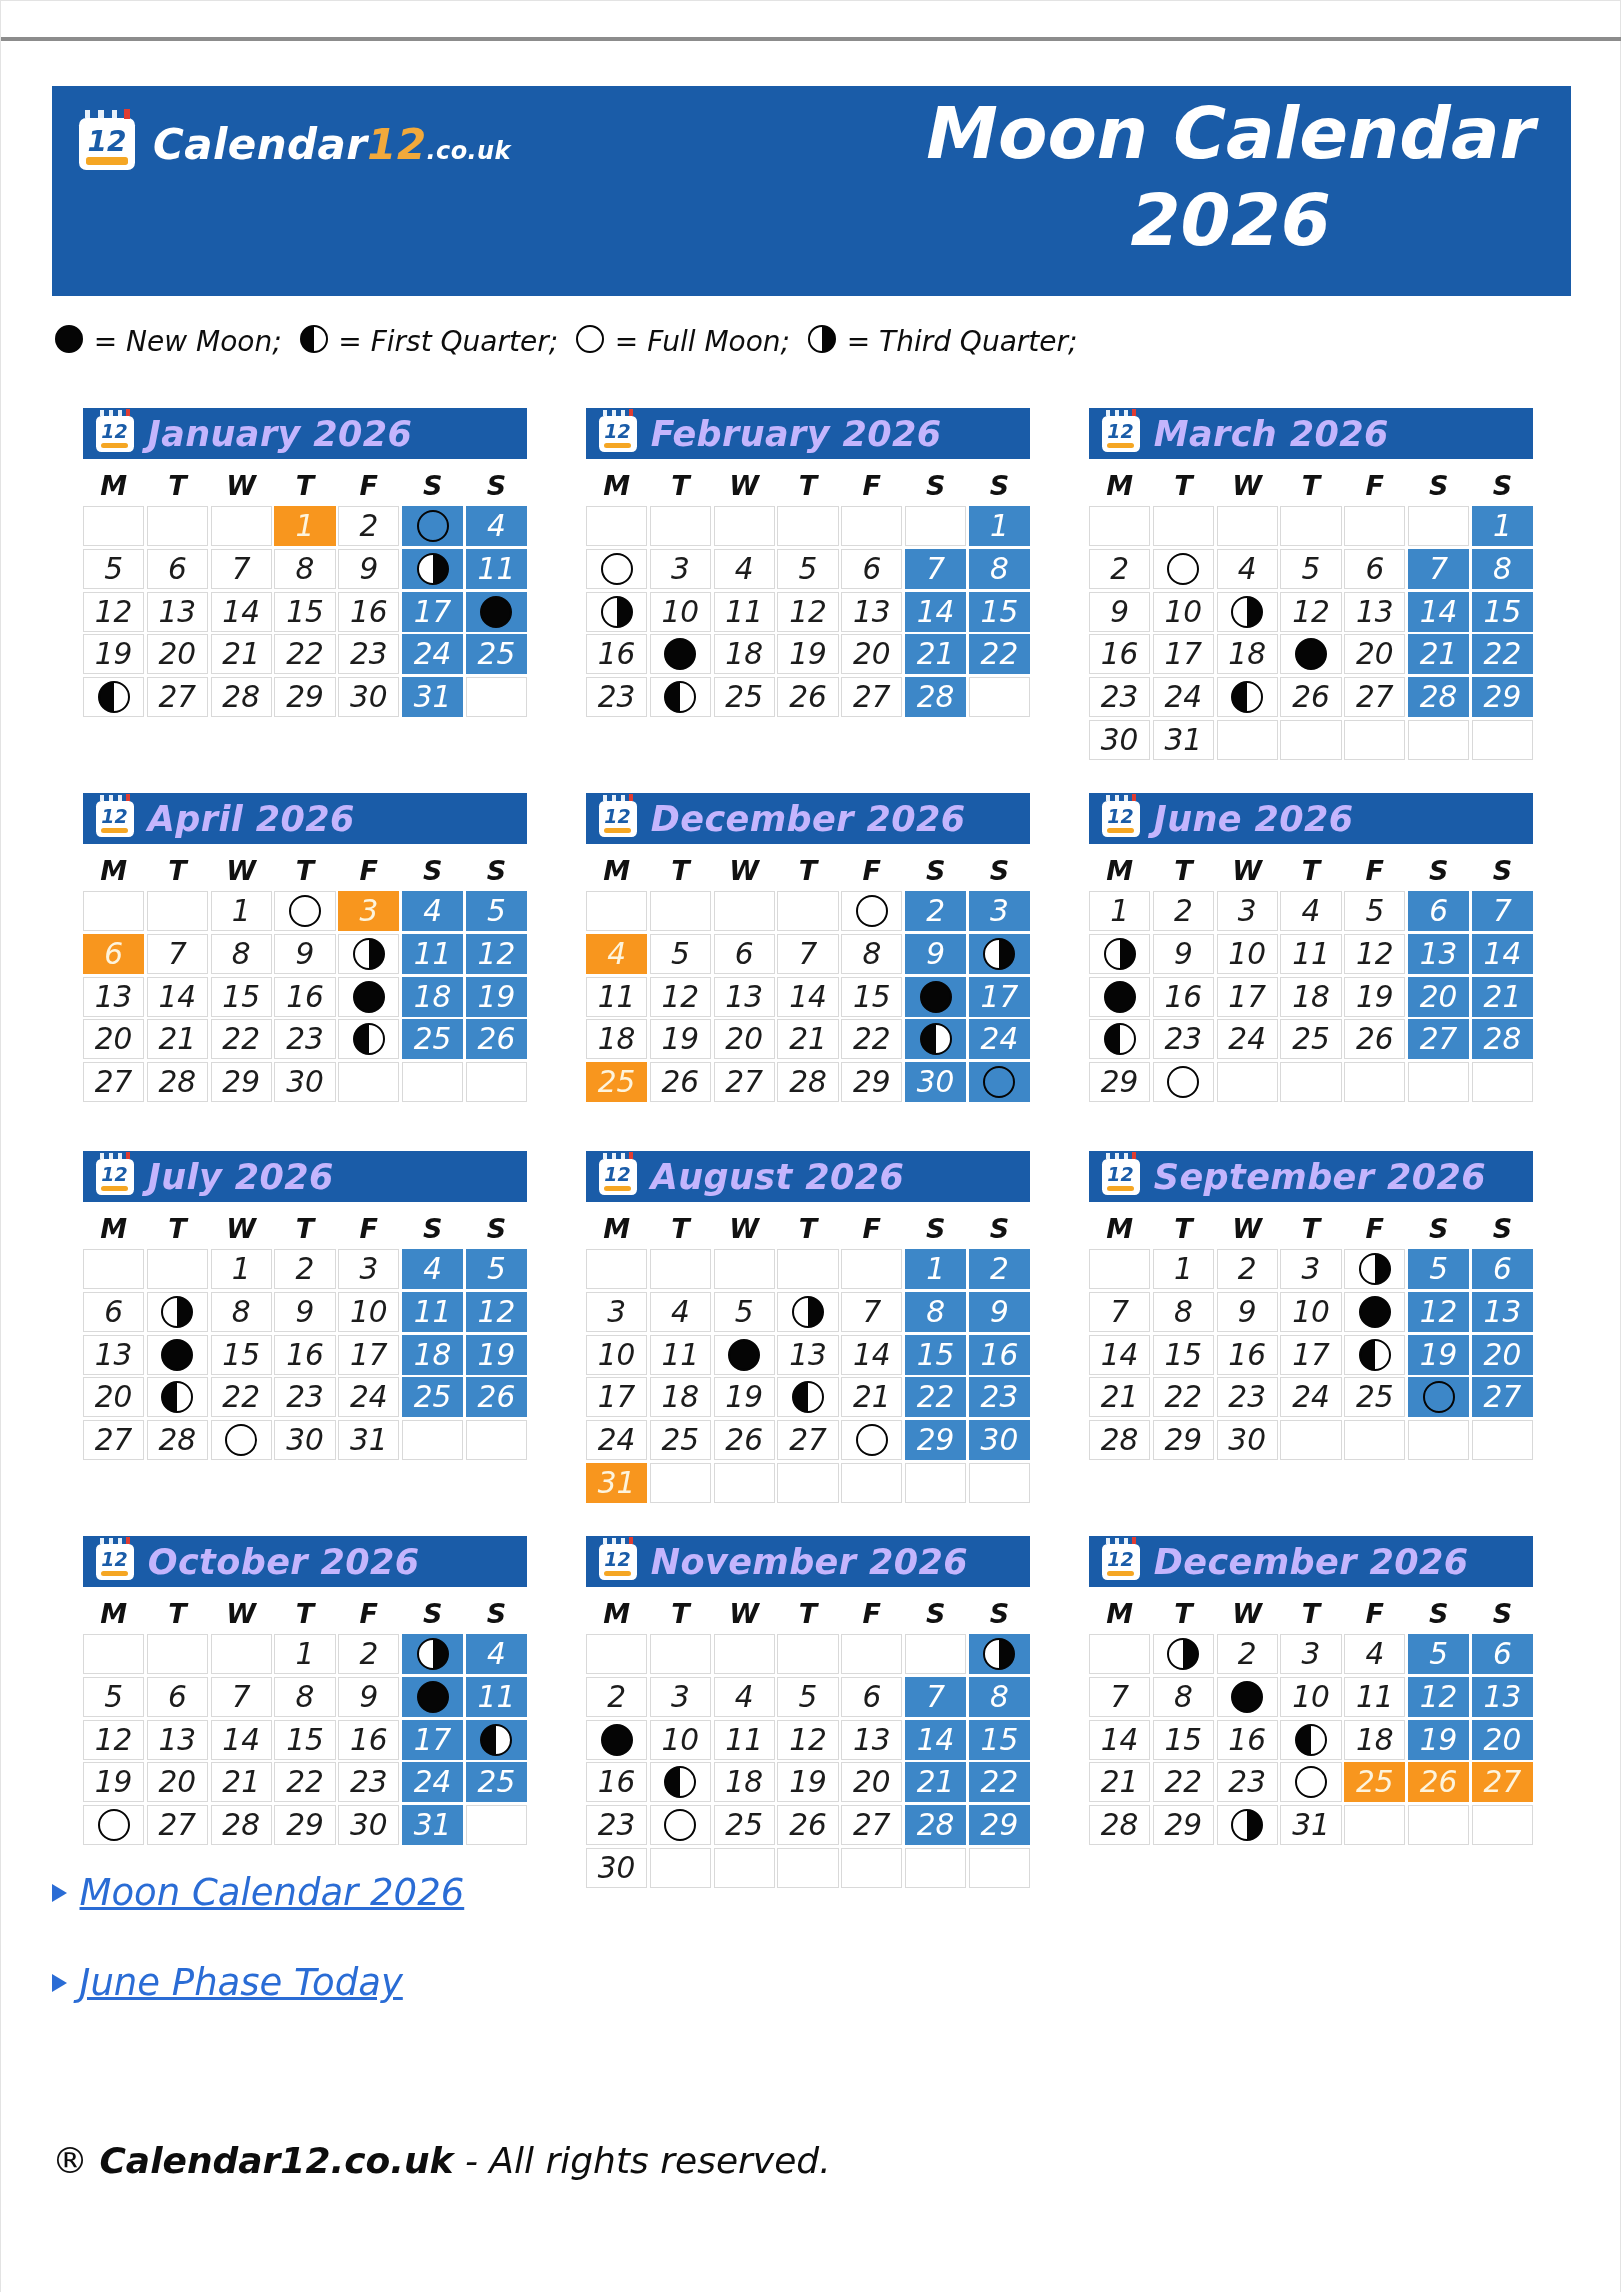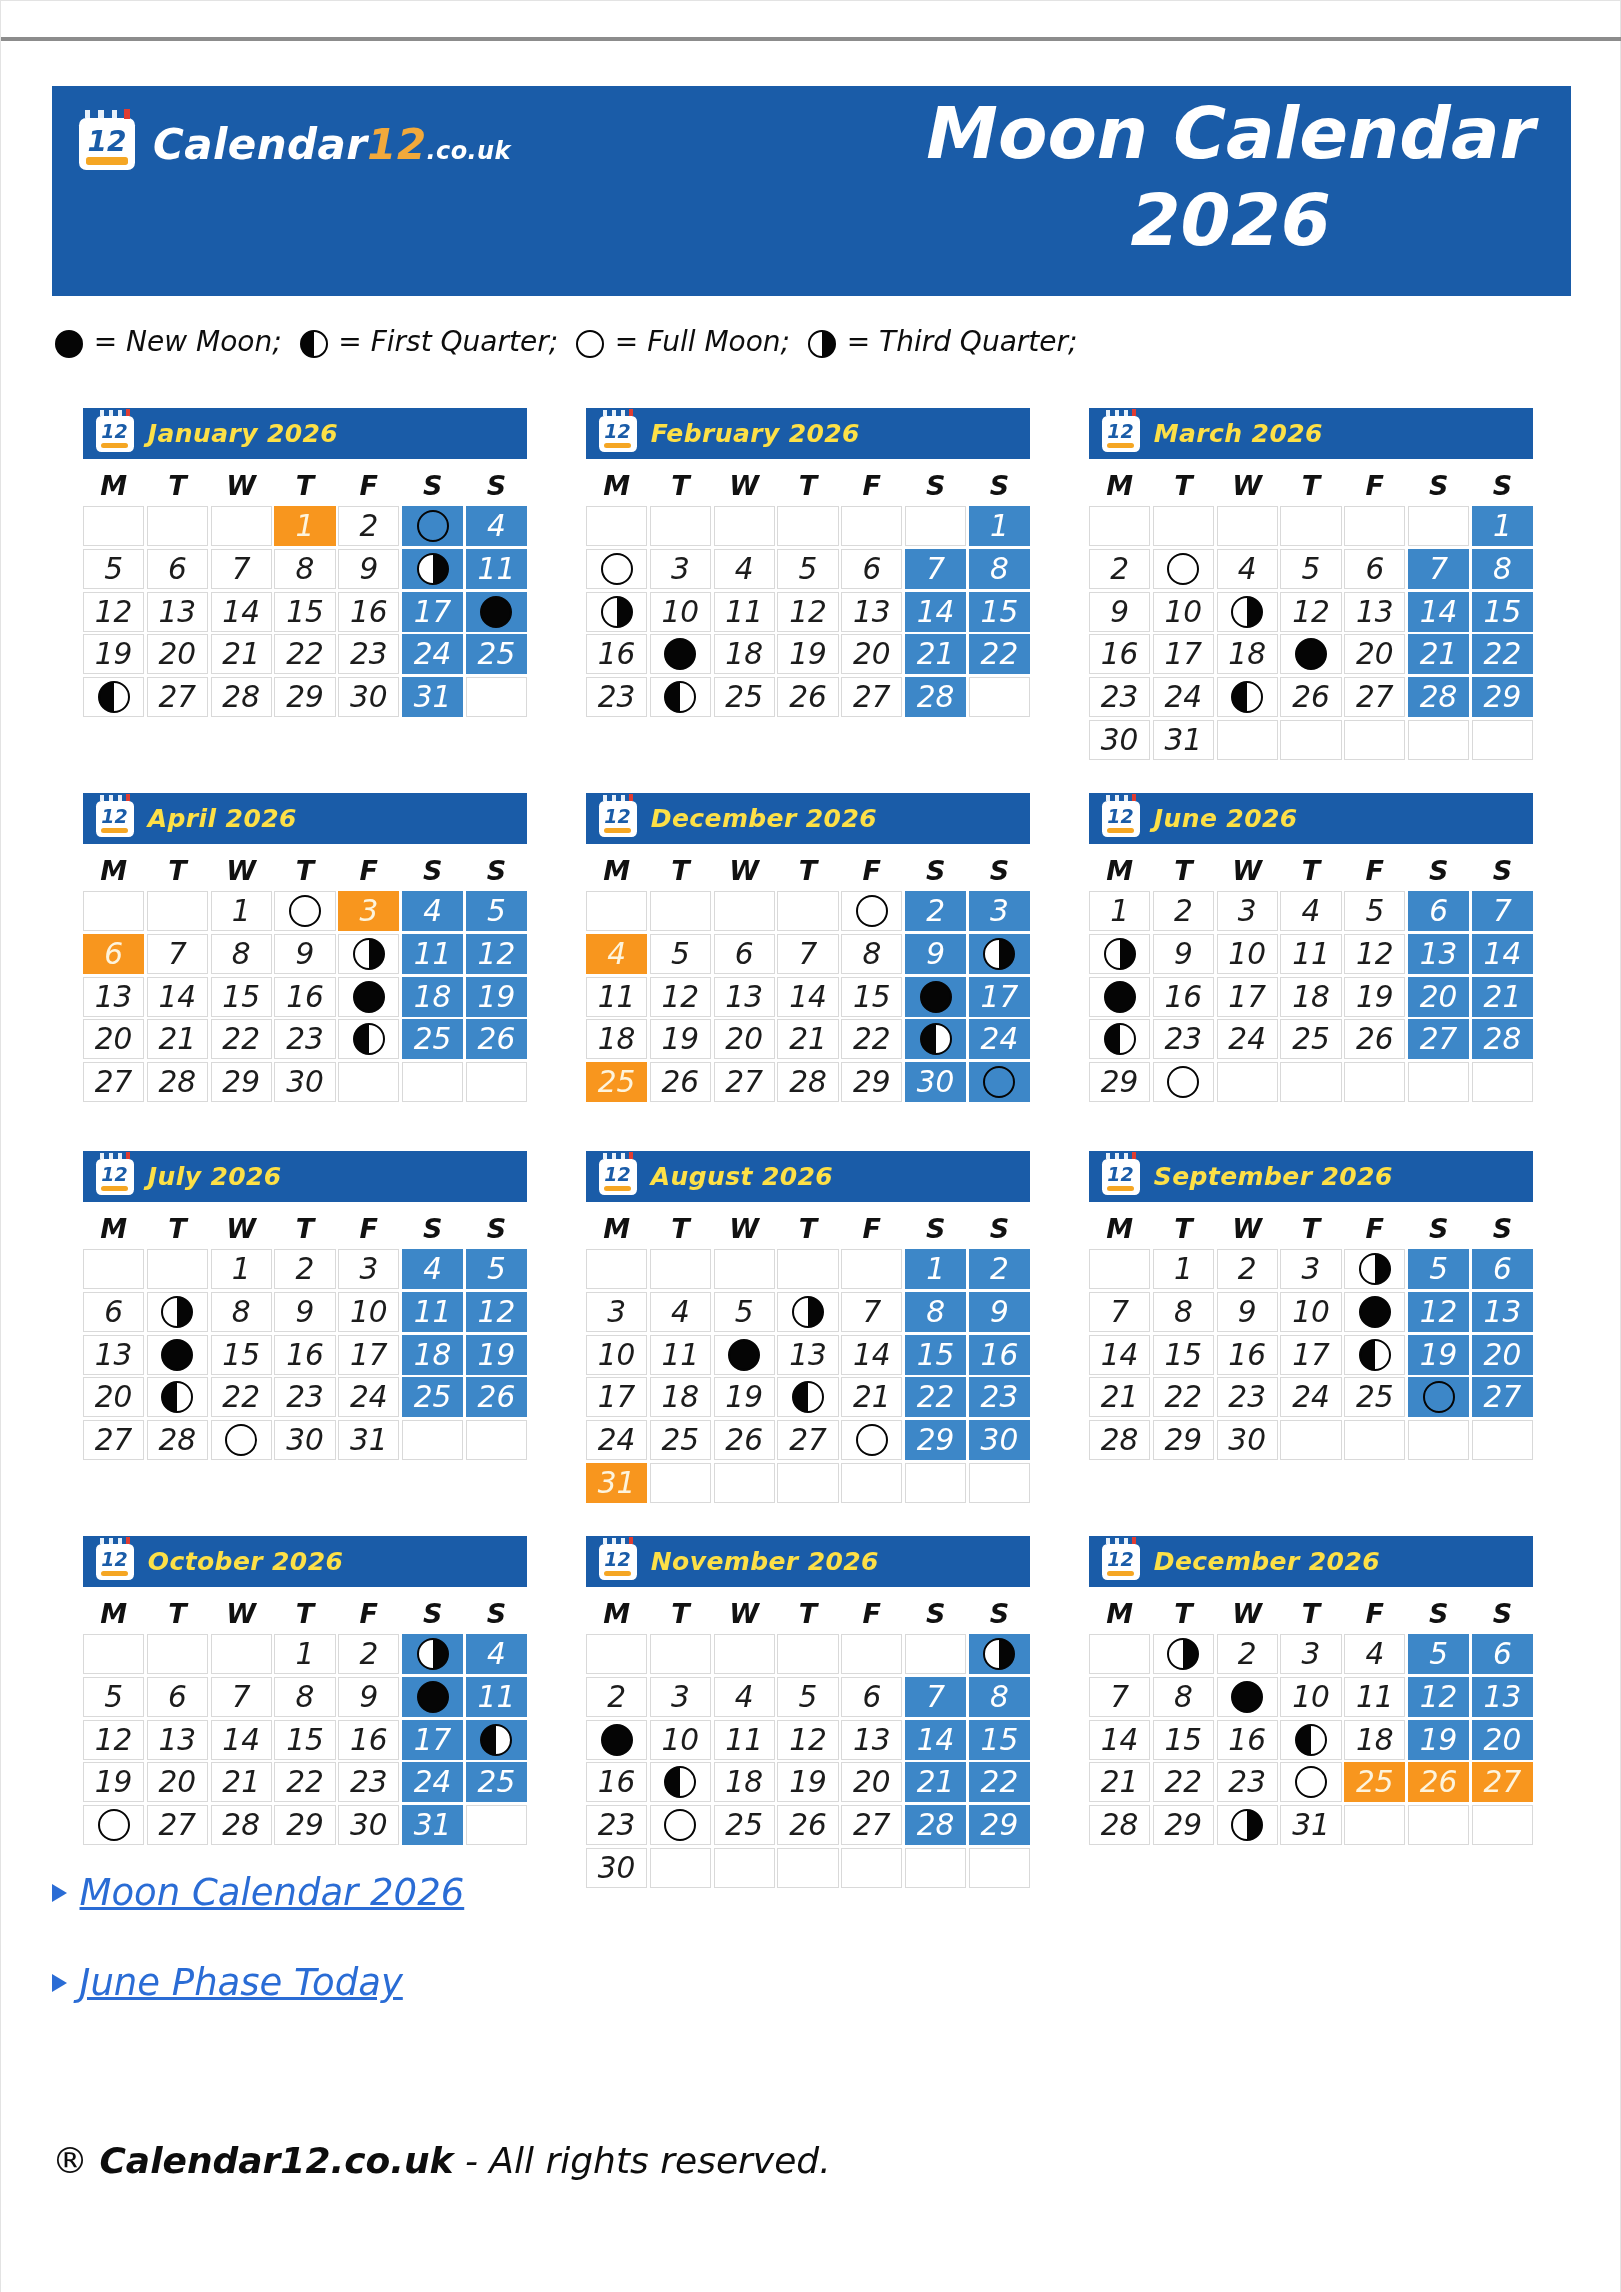--- a/index.html
+++ b/index.html
@@ -35,38 +35,38 @@
   .cal-icon .tick-red{position:absolute;top:-6.3px;right:3.6px;width:3.6px;height:7.2px;background:#E03C31;}
   .cal-icon.big{width:56px;height:52px;border-radius:7.2px;}
   .cal-icon.big .num{font-size:28px;}
   .cal-icon.big::after{height:7.2px;bottom:5.4px;left:7.2px;right:7.2px;}
   .cal-icon.big .ticks{top:-8px;height:8px;left:6.3px;right:12.5px;
     background:repeating-linear-gradient(90deg,#E8F1FA 0 5.4px,transparent 5.4px 13.4px);}
   .cal-icon.big .tick-red{top:-9px;right:5.4px;width:5.4px;height:9.9px;}
 
   
   .legend{position:absolute;left:54px;top:324px;font-size:28px;color:#0d0d0d;display:flex;align-items:center;}
-  .legend-item{display:flex;align-items:flex-end;margin-right:18px;}
+  .legend-item{display:flex;align-items:flex-start;margin-right:18px;}
   .legend-label{margin-left:10.7px;}
 
   
   .moon{display:inline-block;width:32px;height:32px;border:2.7px solid #050505;border-radius:50%;background:#fff;}
   .moon.new{background:#050505;}
   .moon.full{background:transparent;}
   .moon.first{background:linear-gradient(90deg,#050505 50%,#fff 50%);}
   .moon.third{background:linear-gradient(90deg,#fff 50%,#050505 50%);}
   .legend .moon{width:28px;height:28px;border-width:2.7px;}
 
   
   .months{position:absolute;left:82px;top:407px;display:grid;
     grid-template-columns:444px 444px 444px;grid-template-rows:385px 358px 385px auto;
     column-gap:59px;align-items:start;}
   .month{width:444px;}
   .mh{height:51px;background:var(--header-blue);display:flex;align-items:center;padding-left:12.5px;margin-bottom:6.3px;}
-  .mtitle{color:#fde047;font-weight:bold;font-size:25px;margin-left:14.3px;letter-spacing:0.4px;}
+  .mtitle{color:#c4b5fd;font-weight:bold;font-size:35px;margin-left:14.3px;letter-spacing:0.4px;}
   .weekdays{display:grid;grid-template-columns:repeat(7,1fr);gap:2.7px;height:41px;}
   .wd{display:flex;align-items:center;justify-content:center;font-weight:bold;font-size:27px;color:#111;}
   .days{display:grid;grid-template-columns:repeat(7,1fr);gap:2.7px;}
   .cell{height:40px;display:flex;align-items:center;justify-content:center;
     border:0.9px solid var(--cell-border);background:#fff;font-size:29.6px;color:var(--ink);}
   .cell.wk{background:var(--weekend-blue);border-color:var(--weekend-blue);color:#fff;}
   .cell.hol{background:var(--holiday-orange);border-color:var(--holiday-orange);color:#FDF4DD;}
 
   
   .footer-links{position:absolute;left:51px;top:1838px;margin-top:32px;}

